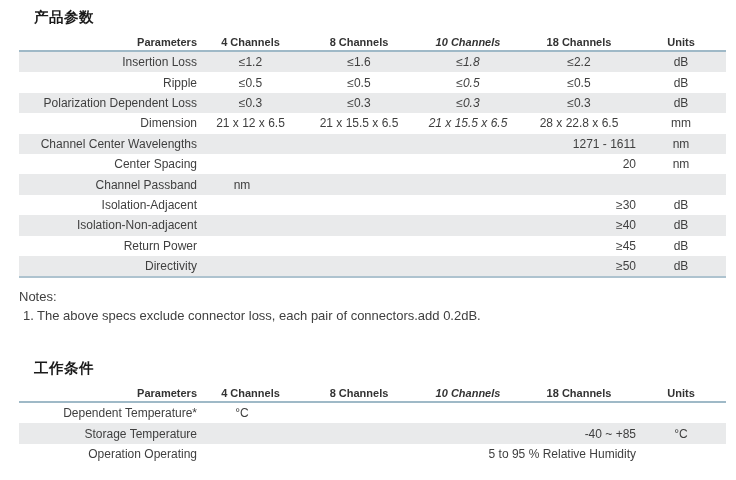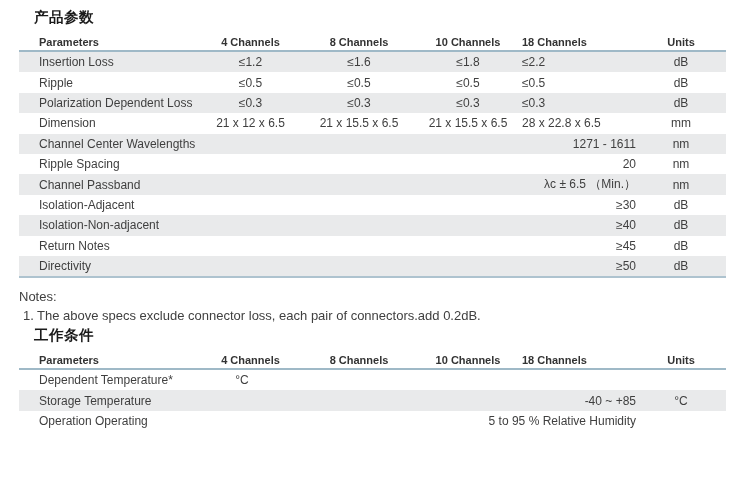--- a/index.html
+++ b/index.html
@@ -20,31 +20,31 @@
     height:19px;padding-bottom:2px;
     border-bottom:2px solid #9fb9c7;
     font-size:11px;font-weight:bold;color:#333333;
   }
   .trow{
     display:flex;align-items:center;
     height:20.4px;font-size:12px;color:#3f3f3f;
   }
   .trow.shade{background:#e9eaeb;}
   .tbody.bordered{border-bottom:2px solid #aec3cf;}
-  .c-param{width:178px;padding-left:20px;box-sizing:border-box;text-align:left;white-space:nowrap;}
+  .c-param{width:178px;padding-left:20px;box-sizing:border-box;text-align:right;white-space:nowrap;}
   .c-v1{width:107px;text-align:center;}
   .c-v2{width:110px;text-align:center;}
-  .c-v3{width:108px;text-align:center;}
-  .c-v4{width:114px;text-align:left;}
+  .c-v3{width:108px;text-align:center;font-style:italic;}
+  .c-v4{width:114px;text-align:center;}
   .c-span{width:439px;text-align:right;}
   .c-unit{width:90px;text-align:center;}
   .notes{margin:10px 0 0 0;font-size:13px;color:#404040;line-height:1.45;}
   .notes .note-item{display:flex;}
   .notes .note-num{width:18px;padding-left:4px;box-sizing:border-box;}
-  .section2{}
+  .section2{margin-top:33px;}
 </style>
 </head>
 <body>
 
 <div class="page">
 
   <div>
     <div class="section-title">产品参数</div>
 
     <div class="spec-table">
@@ -89,41 +89,40 @@
           <div class="c-v3">21 x 15.5 x 6.5</div>
           <div class="c-v4">28 x 22.8 x 6.5</div>
           <div class="c-unit">mm</div>
         </div>
         <div class="trow shade">
           <div class="c-param">Channel Center Wavelengths</div>
           <div class="c-span">1271 - 1611</div>
           <div class="c-unit">nm</div>
         </div>
         <div class="trow">
-          <div class="c-param">Ripple Spacing</div>
+          <div class="c-param">Center Spacing</div>
           <div class="c-span">20</div>
           <div class="c-unit">nm</div>
         </div>
         <div class="trow shade">
           <div class="c-param">Channel Passband</div>
-          <div class="c-span">λc ± 6.5 （Min.）</div>
           <div class="c-unit">nm</div>
         </div>
         <div class="trow">
           <div class="c-param">Isolation-Adjacent</div>
           <div class="c-span">≥30</div>
           <div class="c-unit">dB</div>
         </div>
         <div class="trow shade">
           <div class="c-param">Isolation-Non-adjacent</div>
           <div class="c-span">≥40</div>
           <div class="c-unit">dB</div>
         </div>
         <div class="trow">
-          <div class="c-param">Return Notes</div>
+          <div class="c-param">Return Power</div>
           <div class="c-span">≥45</div>
           <div class="c-unit">dB</div>
         </div>
         <div class="trow shade">
           <div class="c-param">Directivity</div>
           <div class="c-span">≥50</div>
           <div class="c-unit">dB</div>
         </div>
       </div>
     </div>

